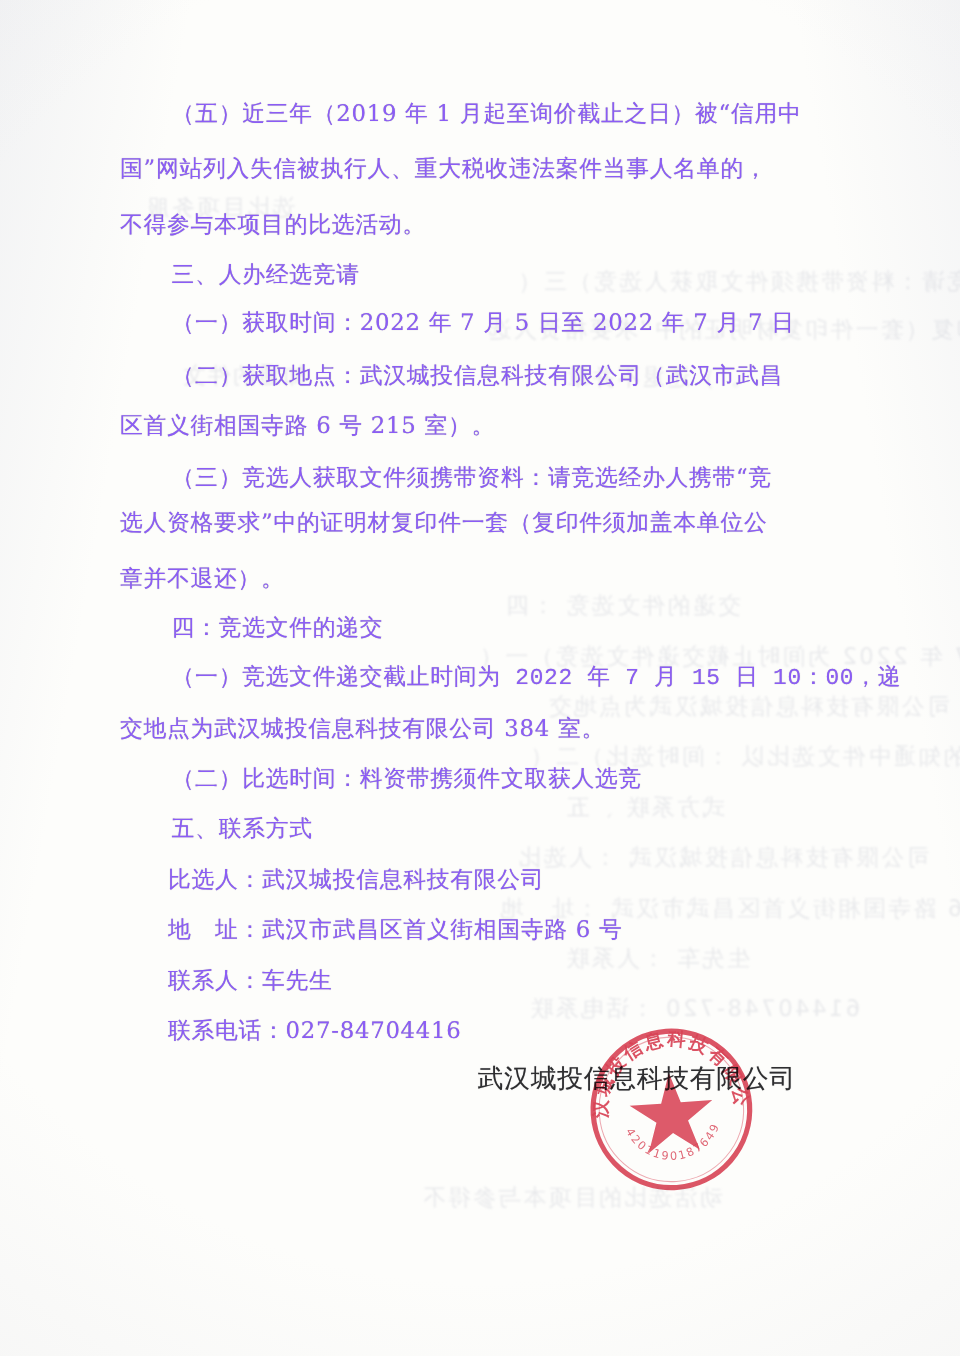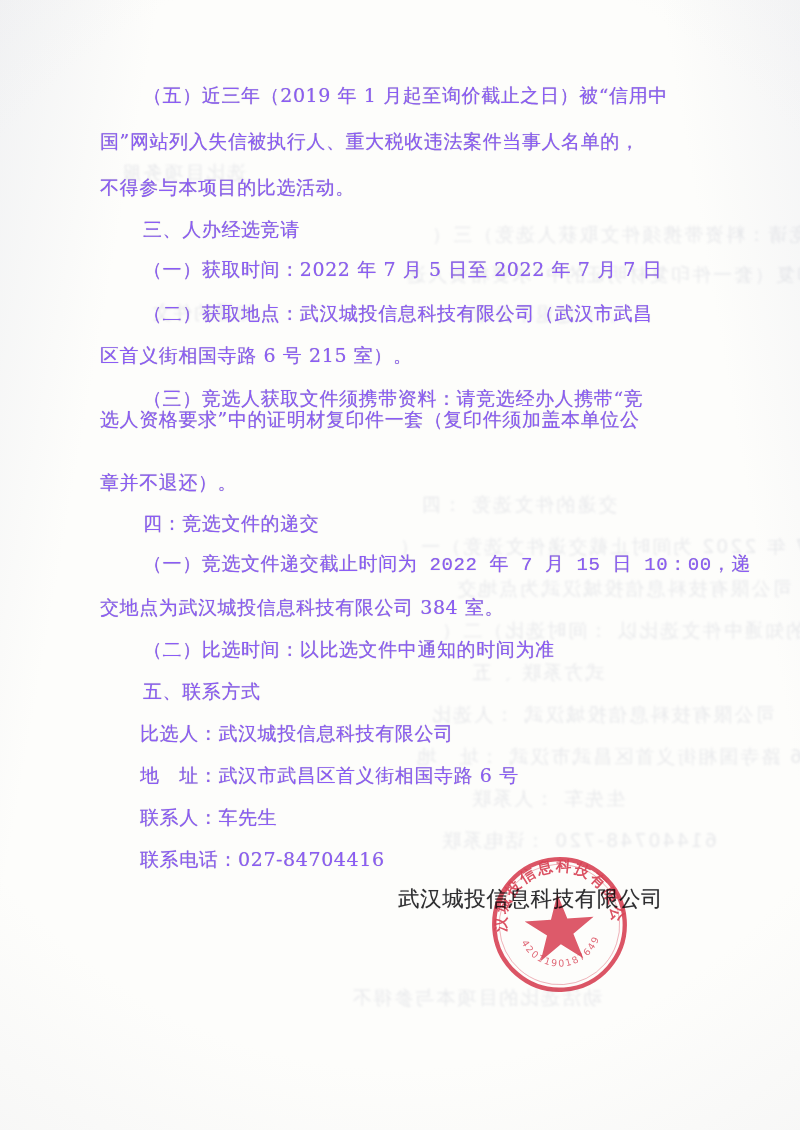--- a/index.html
+++ b/index.html
@@ -125,26 +125,26 @@
 
   <div class="content" id="body-layer">
       <div class="line indent" style="top: 86px;">（五）近三年（2019 年 1 月起至询价截止之日）被“信用中</div>
       <div class="line hang" style="top: 132px;">国”网站列入失信被执行人、重大税收违法案件当事人名单的，</div>
       <div class="line hang" style="top: 178px;">不得参与本项目的比选活动。</div>
       <div class="line indent" style="top: 220px;">三、人办经选竞请</div>
       <div class="line indent" style="top: 260px;">（一）获取时间：2022 年 7 月 5 日至 2022 年 7 月 7 日</div>
       <div class="line indent" style="top: 304px;">（二）获取地点：武汉城投信息科技有限公司（武汉市武昌</div>
       <div class="line hang" style="top: 346px;">区首义街相国寺路 6 号 215 室）。</div>
       <div class="line indent" style="top: 389px;">（三）竞选人获取文件须携带资料：请竞选经办人携带“竞</div>
-      <div class="line hang" style="top: 410px;">选人资格要求”中的证明材复印件一套（复印件须加盖本单位公</div>
+      <div class="line hang" style="top: 427px;">选人资格要求”中的证明材复印件一套（复印件须加盖本单位公</div>
       <div class="line hang" style="top: 473px;">章并不退还）。</div>
       <div class="line indent" style="top: 514px;">四：竞选文件的递交</div>
       <div class="line indent" style="top: 556px; font-family: Liberation Mono, monospace;">（一）竞选文件递交截止时间为 2022 年 7 月 15 日 10：00，递</div>
       <div class="line hang" style="top: 598px;">交地点为武汉城投信息科技有限公司 384 室。</div>
-      <div class="line indent" style="top: 640px;">（二）比选时间：以比选文件中通知的时间为准</div>
+      <div class="line indent" style="top: 640px;">（二）比选时间：料资带携须件文取获人选竞</div>
       <div class="line indent" style="top: 682px;">五、联系方式</div>
       <div class="line contact" style="top: 724px;">比选人：武汉城投信息科技有限公司</div>
       <div class="line contact" style="top: 766px;">地　址：武汉市武昌区首义街相国寺路 6 号</div>
       <div class="line contact" style="top: 808px;">联系人：车先生</div>
       <div class="line contact" style="top: 850px;">联系电话：027-84704416</div>
     </div>
 
   <div class="sig sig-company">武汉城投信息科技有限公司</div>
 
   <div class="seal">

